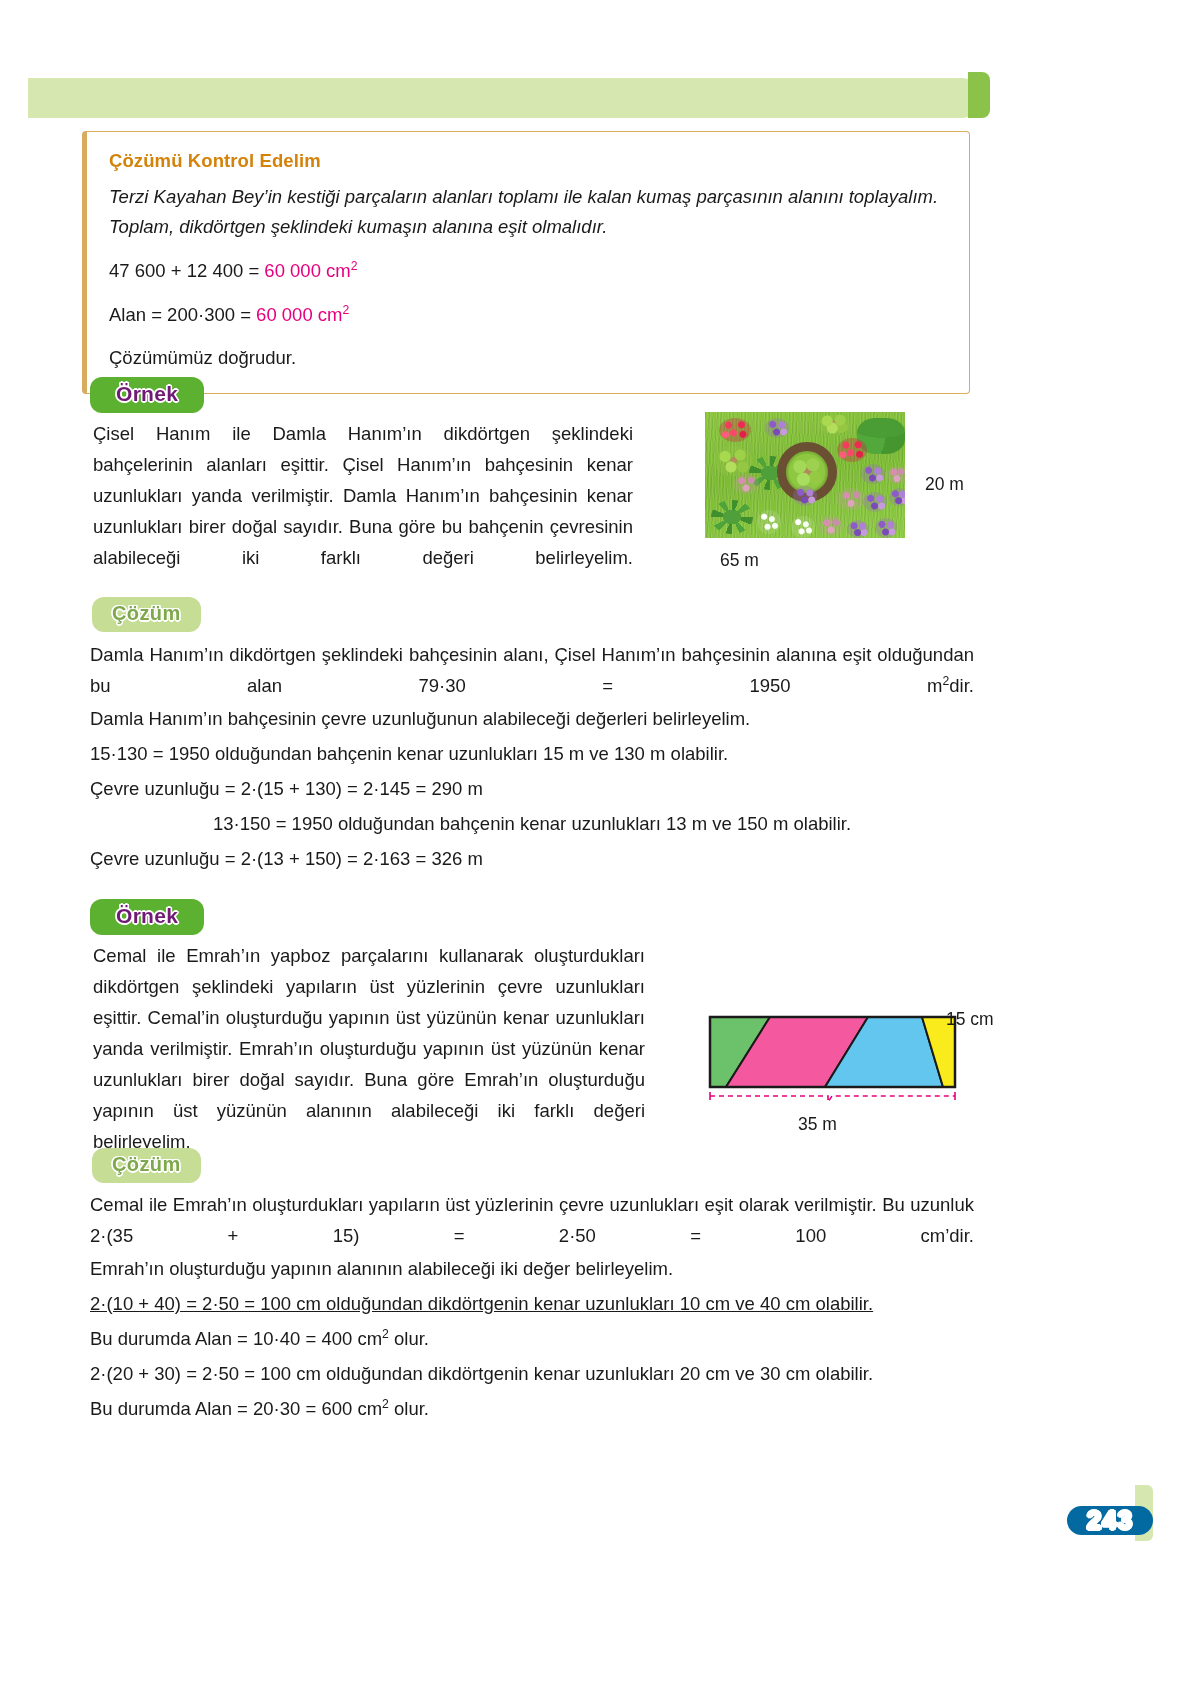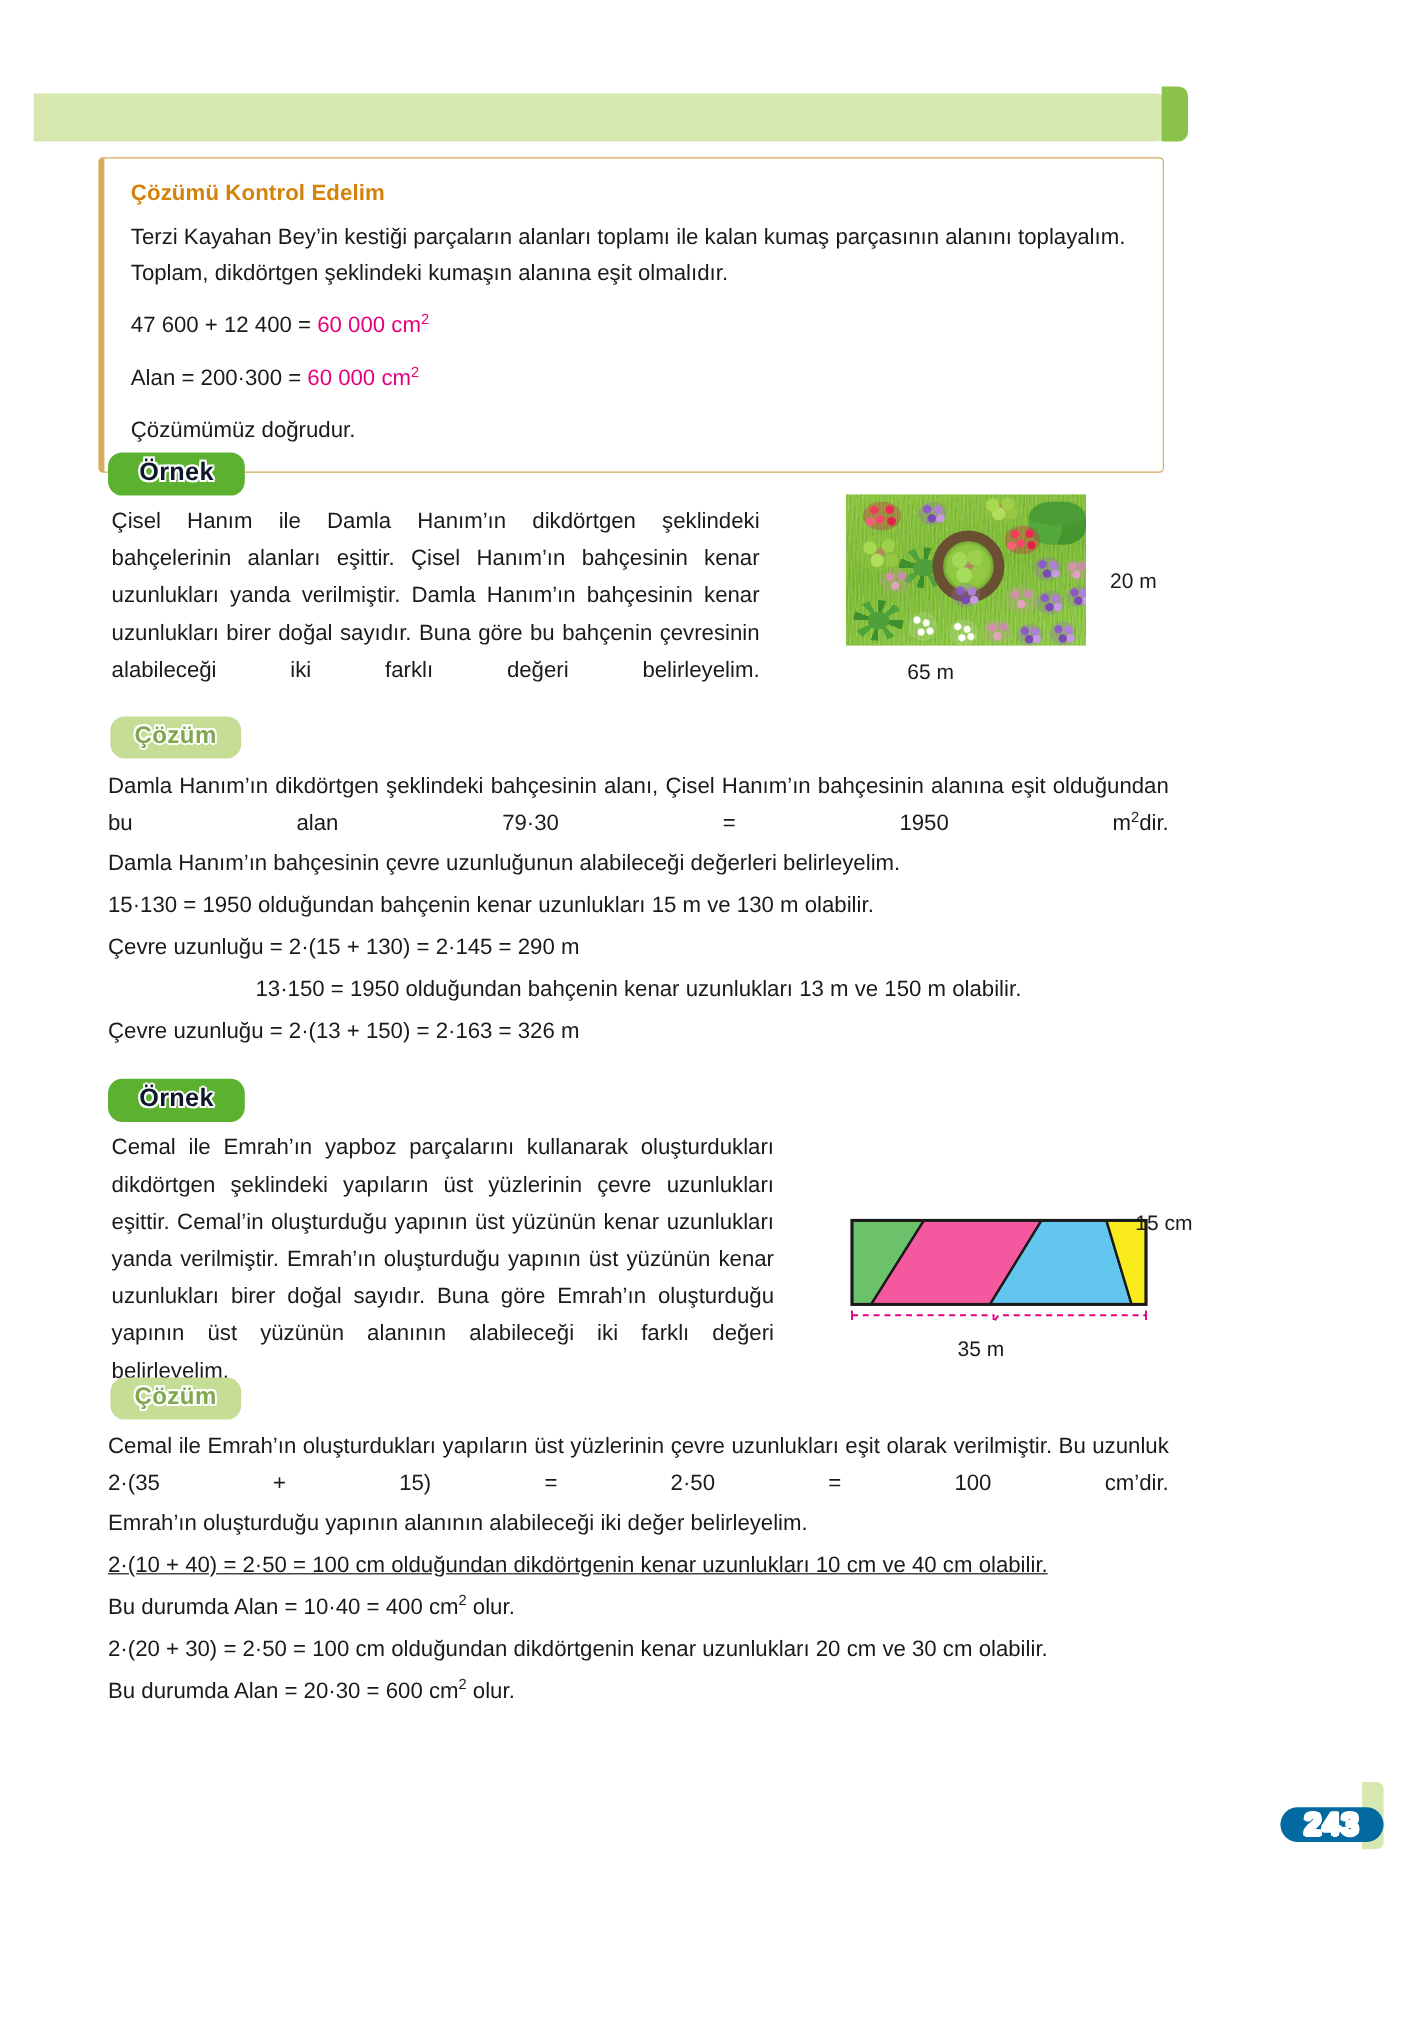--- a/index.html
+++ b/index.html
@@ -50,35 +50,36 @@
     color: #d4820a;
     font-weight: bold;
     font-size: 18.5px;
     margin: 0 0 10px 0;
     letter-spacing: .1px;
   }
   .callout p {
     margin: 0;
     font-size: 18.5px;
     line-height: 1.62;
+    font-style: italic;
   }
   .eq-line {
     font-size: 18.5px;
     line-height: 1.6;
     margin-top: 14px;
   }
   .hl { color: #e6007e; }
   sup { font-size: .66em; vertical-align: super; line-height: 0; }
 
   
   .badge-ornek {
     position: absolute;
     display: inline-block;
     background: #5cb130;
-    color: #0f172a;
+    color: #701a75;
     font-weight: bold;
     font-size: 21px;
     padding: 5px 26px 7px 26px;
     border-radius: 12px 12px 12px 12px;
     text-shadow:
       -1.4px -1.4px 0 #ffffff, 1.4px -1.4px 0 #ffffff,
       -1.4px 1.4px 0 #ffffff, 1.4px 1.4px 0 #ffffff,
       0 -1.6px 0 #ffffff, 0 1.6px 0 #ffffff,
       -1.6px 0 0 #ffffff, 1.6px 0 0 #ffffff;
     letter-spacing: .3px;
@@ -304,21 +305,21 @@
     <div class="blob fl-purple" style="left:184px; top:76px;  width:20px; height:18px;"></div>
     <div class="palm" style="left:6px;   top:88px;  width:42px; height:34px;"></div>
     <div class="blob fl-white" style="left:52px;  top:98px;  width:24px; height:24px;"></div>
     <div class="blob fl-white" style="left:86px;  top:104px; width:24px; height:22px;"></div>
     <div class="blob fl-pinkish" style="left:114px; top:104px; width:24px; height:20px;"></div>
     <div class="blob fl-purple" style="left:142px; top:108px; width:22px; height:18px;"></div>
     <div class="blob fl-purple" style="left:170px; top:106px; width:22px; height:20px;"></div>
   </div>
 </div>
 <div class="dim-label" style="left:925px; top:474px;">20 m</div>
-<div class="dim-label" style="left:756px; top:550px;text-align:right;">65 m</div>
+<div class="dim-label" style="left:720px; top:550px;text-align:right;">65 m</div>
 
 <div class="badge-cozum" style="left:92px; top:597px;">Çözüm</div>
 
 <div class="para just-all" style="left:90px; top:639px; width:884px;">
   <span>Damla Hanım’ın dikdörtgen şeklindeki bahçesinin alanı, Çisel Hanım’ın bahçesinin alanına eşit olduğundan bu alan 79·30 = 1950 m</span><sup>2</sup><span>dir.</span>
 </div>
 <div class="para" style="left:90px; top:703px; width:884px;">Damla Hanım’ın bahçesinin çevre uzunluğunun alabileceği değerleri belirleyelim.</div>
 <div class="para" style="left:90px; top:738px; width:884px;">15·130 = 1950 olduğundan bahçenin kenar uzunlukları 15 m ve 130 m olabilir.</div>
 <div class="para" style="left:90px; top:773px; width:884px;">Çevre uzunluğu = 2·(15 + 130) = 2·145 = 290 m</div>
 <div class="para" style="left:90px; top:808px; width:884px;text-align:center;">13·150 = 1950 olduğundan bahçenin kenar uzunlukları 13 m ve 150 m olabilir.</div>

